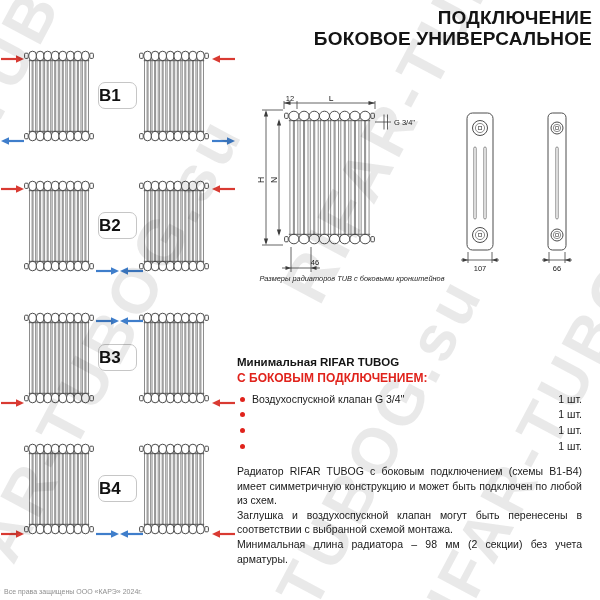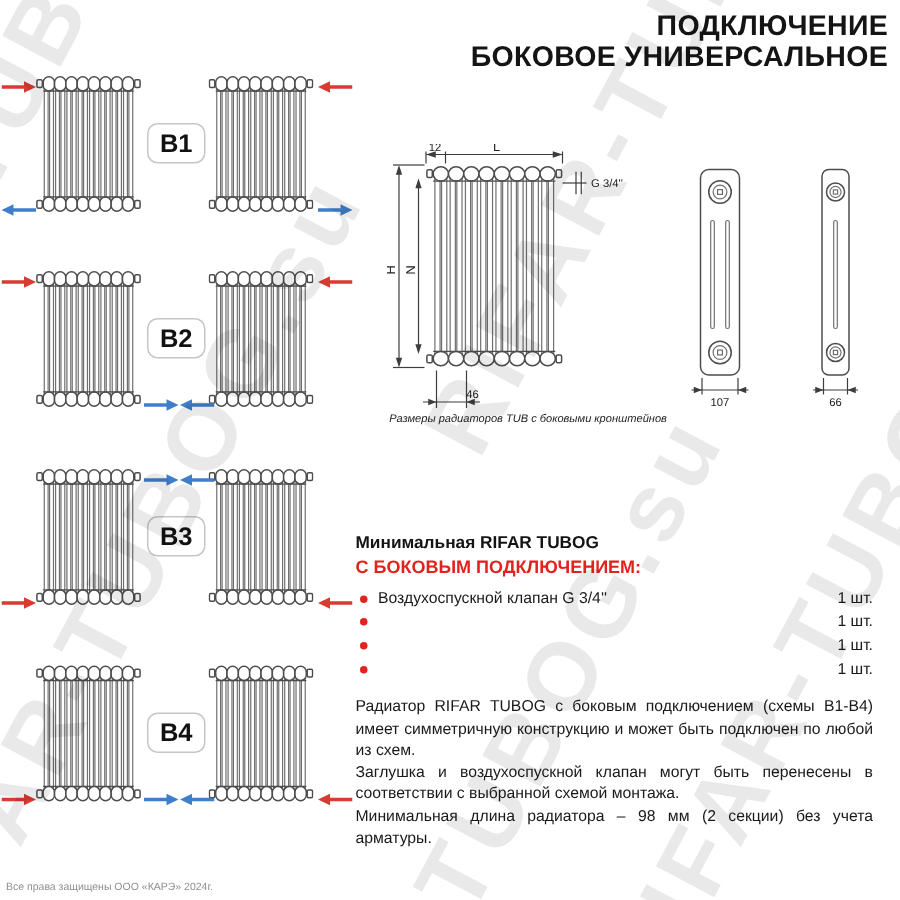--- a/index.html
+++ b/index.html
@@ -6,21 +6,21 @@
   .page{position:relative;width:600px;height:600px;overflow:hidden;background:#fff;
         font-family:"Liberation Sans",sans-serif;color:#1a1a1a;}
   
   .title{position:absolute;top:7px;right:8px;text-align:right;font-weight:bold;
          font-size:19px;line-height:21px;letter-spacing:.2px;color:#141414;z-index:2;}
   
   .scheme-row{position:absolute;left:0;width:240px;height:96px;z-index:2;}
   .rad{position:absolute;top:2px;}
   .scheme-label{position:absolute;left:98px;top:34px;width:37px;height:25px;background:#fff;
         border:1.5px solid #c6c6c6;border-radius:7px;font-weight:bold;font-size:17px;
-        line-height:25px;text-align:center;color:#111;}
+        line-height:25px;color:#111;}
   .arrow{position:absolute;width:23px;height:10px;}
   
   .ln{fill:#fff;stroke:#4c4c4c;stroke-width:1;}
   .ln2{fill:#fff;stroke:#707070;stroke-width:.8;}
   .ln3{stroke:#4c4c4c;stroke-width:.8;fill:none;}
   
   .dim-svg{position:absolute;left:258px;top:96px;z-index:2;}
   .side-svg{position:absolute;left:452px;top:105px;z-index:2;}
   .dln{stroke:#3d3d3d;stroke-width:.8;fill:none;}
   .dar{fill:#3d3d3d;}

